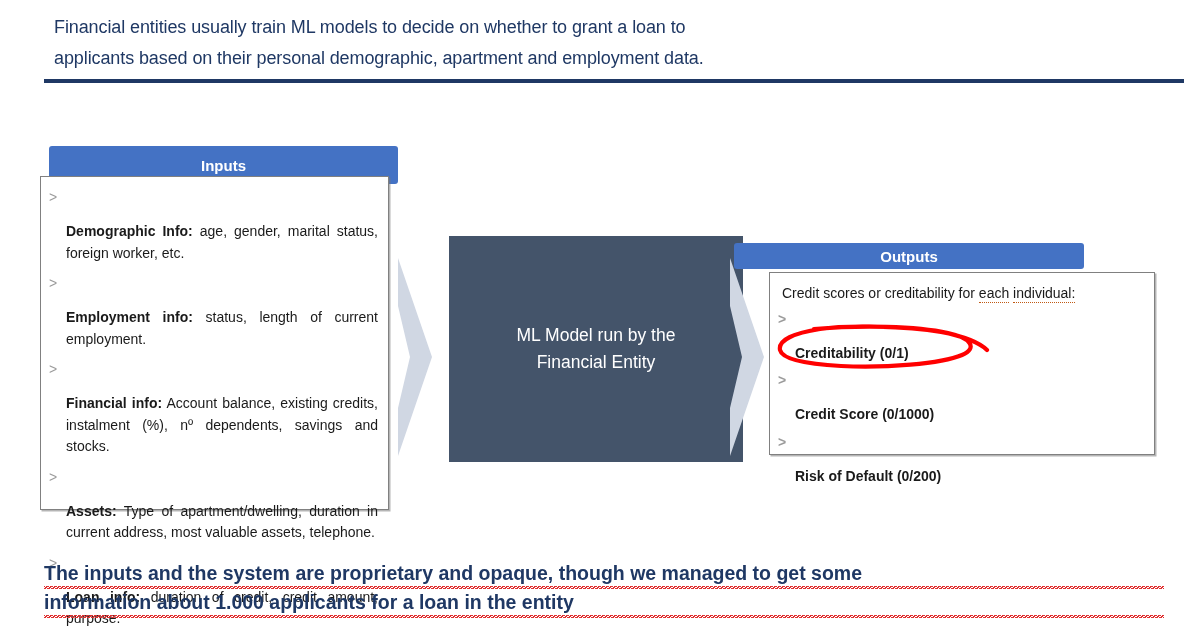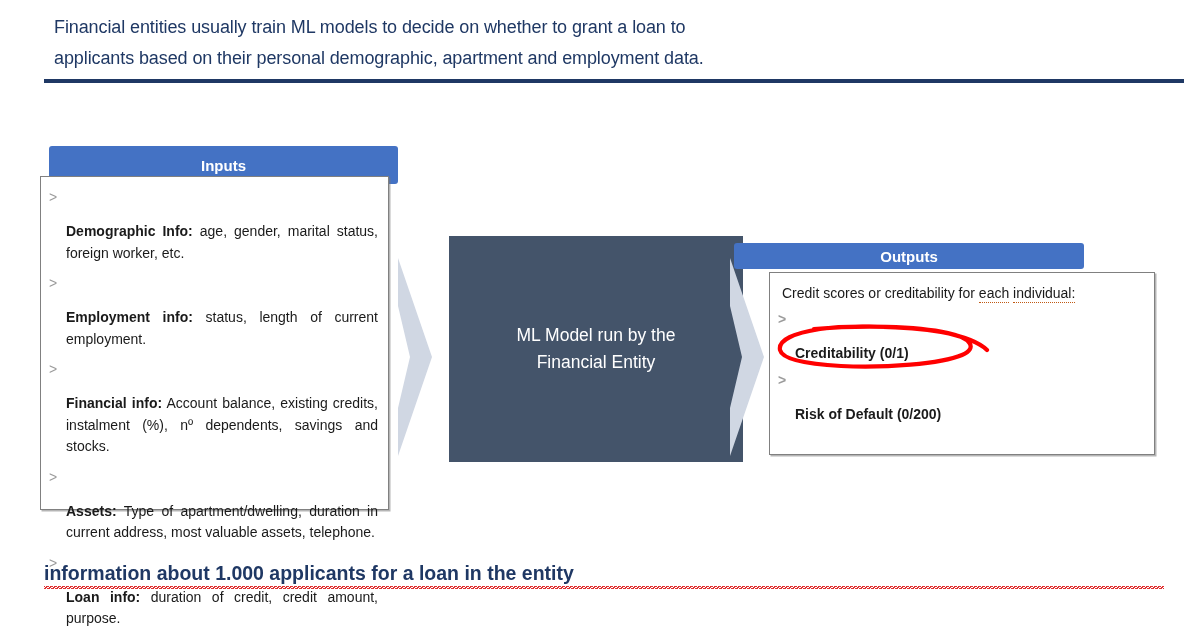--- a/index.html
+++ b/index.html
@@ -265,24 +265,29 @@
 </div>
 <div class="panel-body" id="outputs-body">
   <p class="out-intro"><span>Credit scores or creditability for </span><span class="sp-dotted">each</span> <span class="sp-dotted">individual:</span></p>
   <ul class="bullet-list">
     <li class="bullet-item">
       <span class="bullet-marker">&gt;</span>
       <span class="bullet-text">Creditability (0/1)</span>
     </li>
     <li class="bullet-item">
       <span class="bullet-marker">&gt;</span>
+      <span class="bullet-text">Credit Score (0/1000)</span>
+    </li>
+    <li class="bullet-item">
+      <span class="bullet-marker">&gt;</span>
       <span class="bullet-text">Risk of Default (0/200)</span>
     </li>
   </ul>
 </div>
 
 <svg id="red-ellipse" width="230" height="50" viewBox="0 0 230 50">
   <path d="M 48 5 C 95 1, 150 2, 182 9 C 205 14, 212 24, 196 31 C 175 40, 120 44, 75 42 C 40 40, 16 35, 14 26 C 12 16, 28 9, 54 5 C 80 1, 140 2, 175 8 C 197 12, 214 19, 221 26" fill="none" stroke="#FF0000" stroke-width="4.2" stroke-linecap="round" stroke-linejoin="round"></path>
 </svg>
 
 <div class="bottom-block">
+  <span class="bottom-line sq">The inputs and the system are proprietary and opaque, though we managed to get some</span>
   <span class="bottom-line sq">information about 1.000 applicants for a loan in the entity</span>
 </div>
 
 </body></html>

